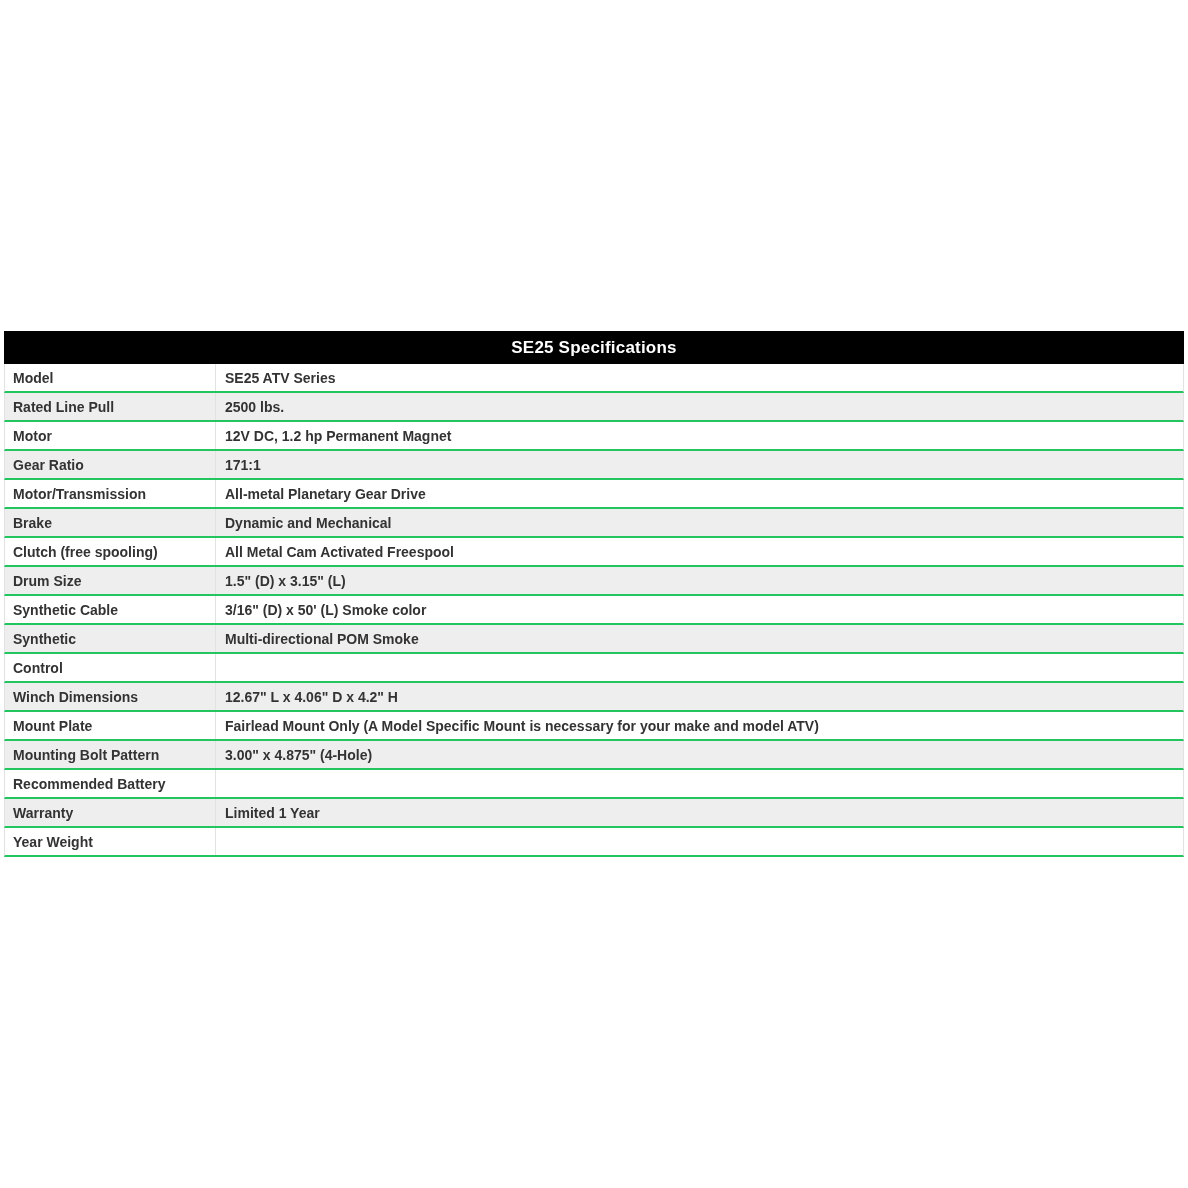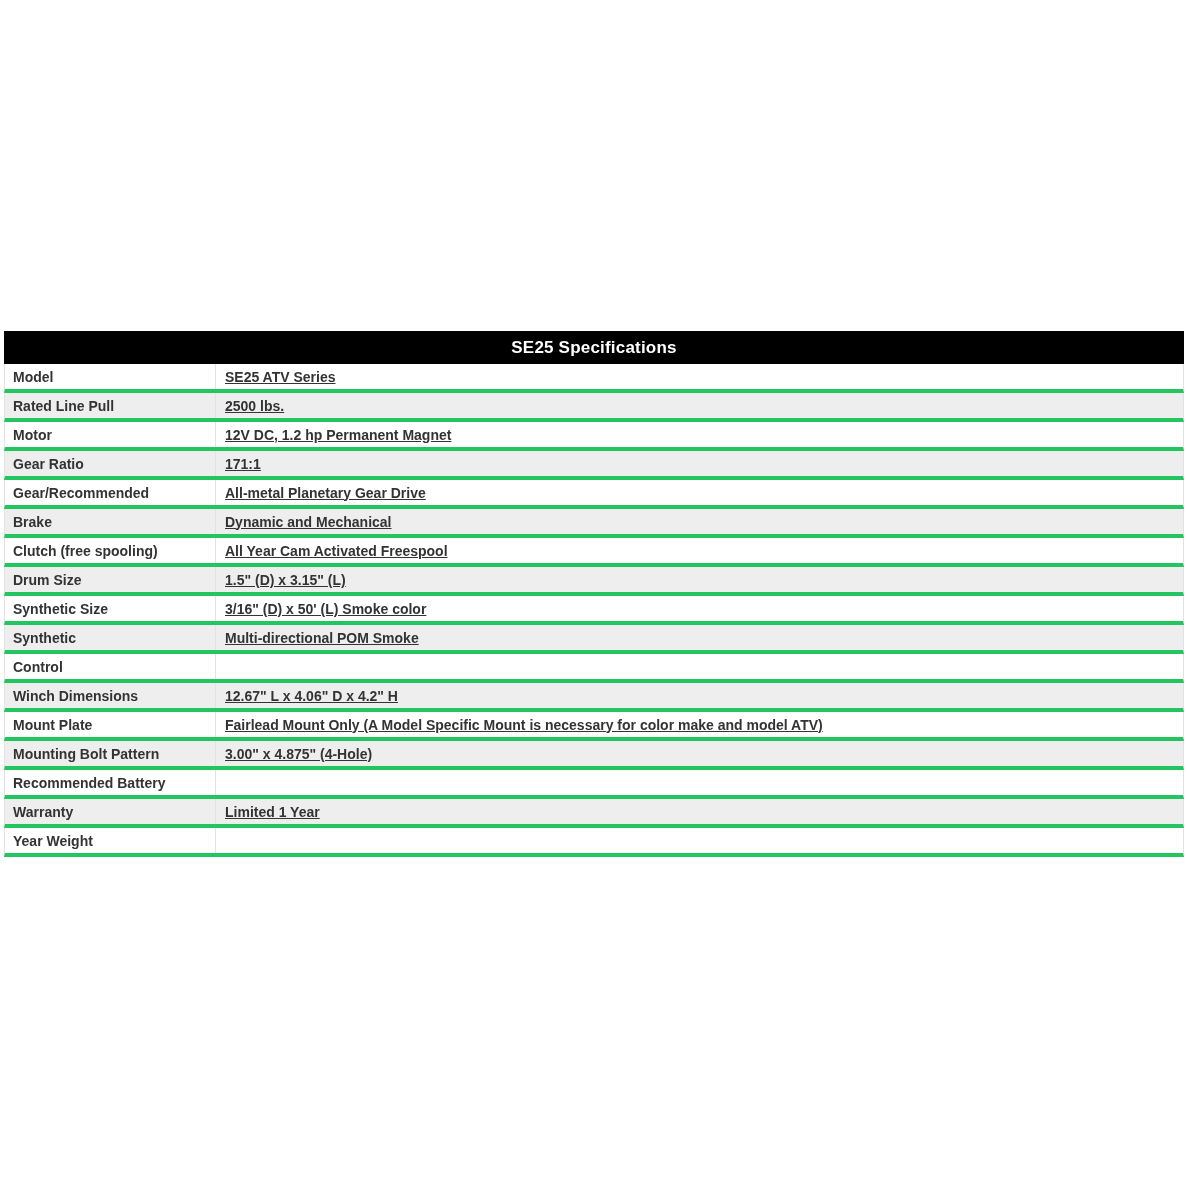--- a/index.html
+++ b/index.html
@@ -23,21 +23,21 @@
     font-weight: bold;
     font-size: 17px;
     text-align: center;
     height: 33px;
     line-height: 33px;
     letter-spacing: 0.2px;
   }
   .spec-row {
     display: flex;
     height: 29px;
-    border-bottom: 4px solid #22c55e;
+    border-bottom: 2px solid #22c55e;
     border-left: 1px solid #e2e2e2;
     border-right: 1px solid #e2e2e2;
     background: #ffffff;
     font-size: 14px;
     font-weight: bold;
     color: #333333;
   }
   .spec-row:nth-child(even) {
     background: #eeeeee;
   }
@@ -51,21 +51,20 @@
     overflow: hidden;
     white-space: nowrap;
   }
   .spec-value {
     flex: 1;
     padding-left: 9px;
     display: flex;
     align-items: center;
     overflow: hidden;
     white-space: nowrap;
-    text-decoration: underline;
   }
 </style>
 </head>
 <body>
 
 <div class="spec-table">
   <div class="spec-header">SE25 Specifications</div>
   <div id="spec-rows">
       <div class="spec-row">
         <div class="spec-label">Model</div>
@@ -77,53 +76,53 @@
       </div>
       <div class="spec-row">
         <div class="spec-label">Motor</div>
         <div class="spec-value">12V DC, 1.2 hp Permanent Magnet</div>
       </div>
       <div class="spec-row">
         <div class="spec-label">Gear Ratio</div>
         <div class="spec-value">171:1</div>
       </div>
       <div class="spec-row">
-        <div class="spec-label">Gear/Recommended</div>
+        <div class="spec-label">Motor/Transmission</div>
         <div class="spec-value">All-metal Planetary Gear Drive</div>
       </div>
       <div class="spec-row">
         <div class="spec-label">Brake</div>
         <div class="spec-value">Dynamic and Mechanical</div>
       </div>
       <div class="spec-row">
         <div class="spec-label">Clutch (free spooling)</div>
-        <div class="spec-value">All Year Cam Activated Freespool</div>
+        <div class="spec-value">All Metal Cam Activated Freespool</div>
       </div>
       <div class="spec-row">
         <div class="spec-label">Drum Size</div>
         <div class="spec-value">1.5" (D) x 3.15" (L)</div>
       </div>
       <div class="spec-row">
-        <div class="spec-label">Synthetic Size</div>
+        <div class="spec-label">Synthetic Cable</div>
         <div class="spec-value">3/16" (D) x 50' (L) Smoke color</div>
       </div>
       <div class="spec-row">
         <div class="spec-label">Synthetic</div>
         <div class="spec-value">Multi-directional POM Smoke</div>
       </div>
       <div class="spec-row">
         <div class="spec-label">Control</div>
       </div>
       <div class="spec-row">
         <div class="spec-label">Winch Dimensions</div>
         <div class="spec-value">12.67" L x 4.06" D x 4.2" H</div>
       </div>
       <div class="spec-row">
         <div class="spec-label">Mount Plate</div>
-        <div class="spec-value">Fairlead Mount Only (A Model Specific Mount is necessary for color make and model ATV)</div>
+        <div class="spec-value">Fairlead Mount Only (A Model Specific Mount is necessary for your make and model ATV)</div>
       </div>
       <div class="spec-row">
         <div class="spec-label">Mounting Bolt Pattern</div>
         <div class="spec-value">3.00" x 4.875" (4-Hole)</div>
       </div>
       <div class="spec-row">
         <div class="spec-label">Recommended Battery</div>
       </div>
       <div class="spec-row">
         <div class="spec-label">Warranty</div>

